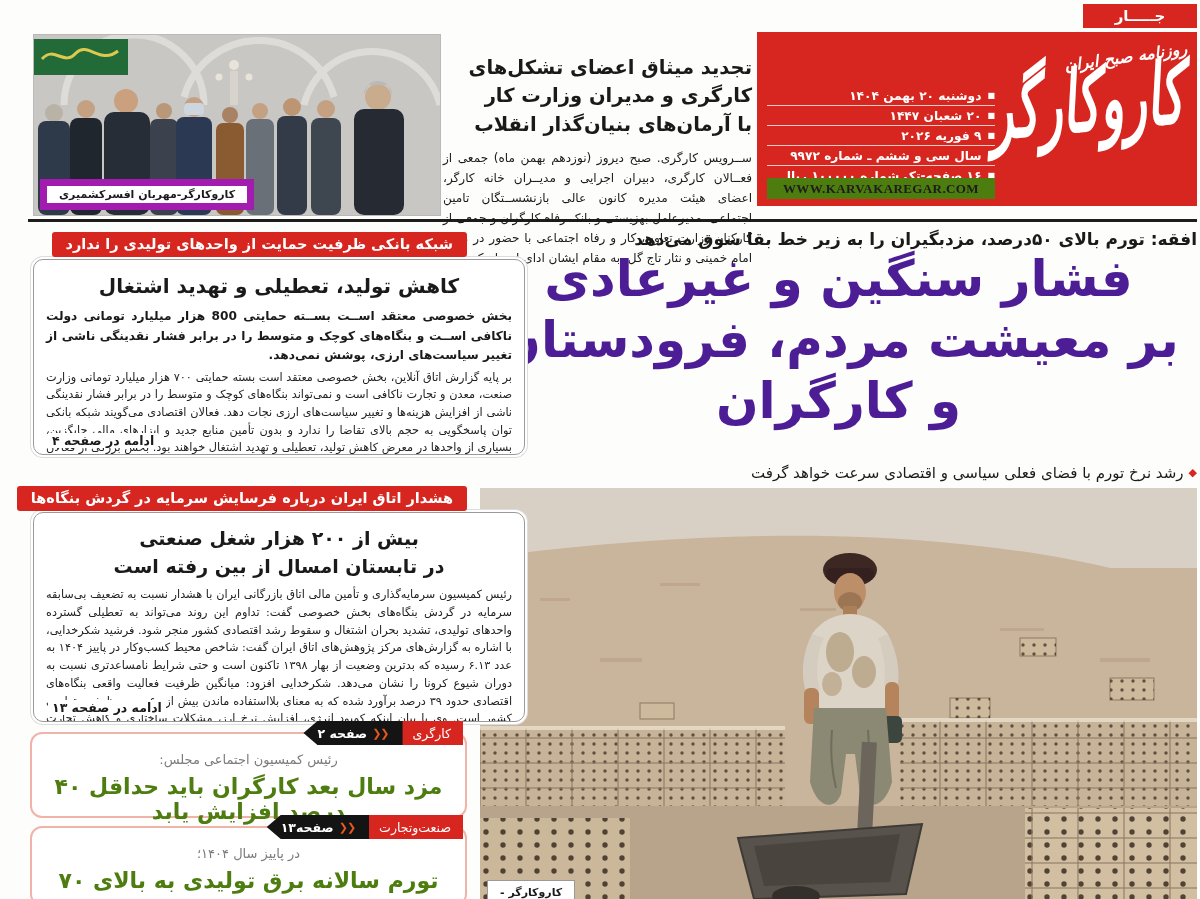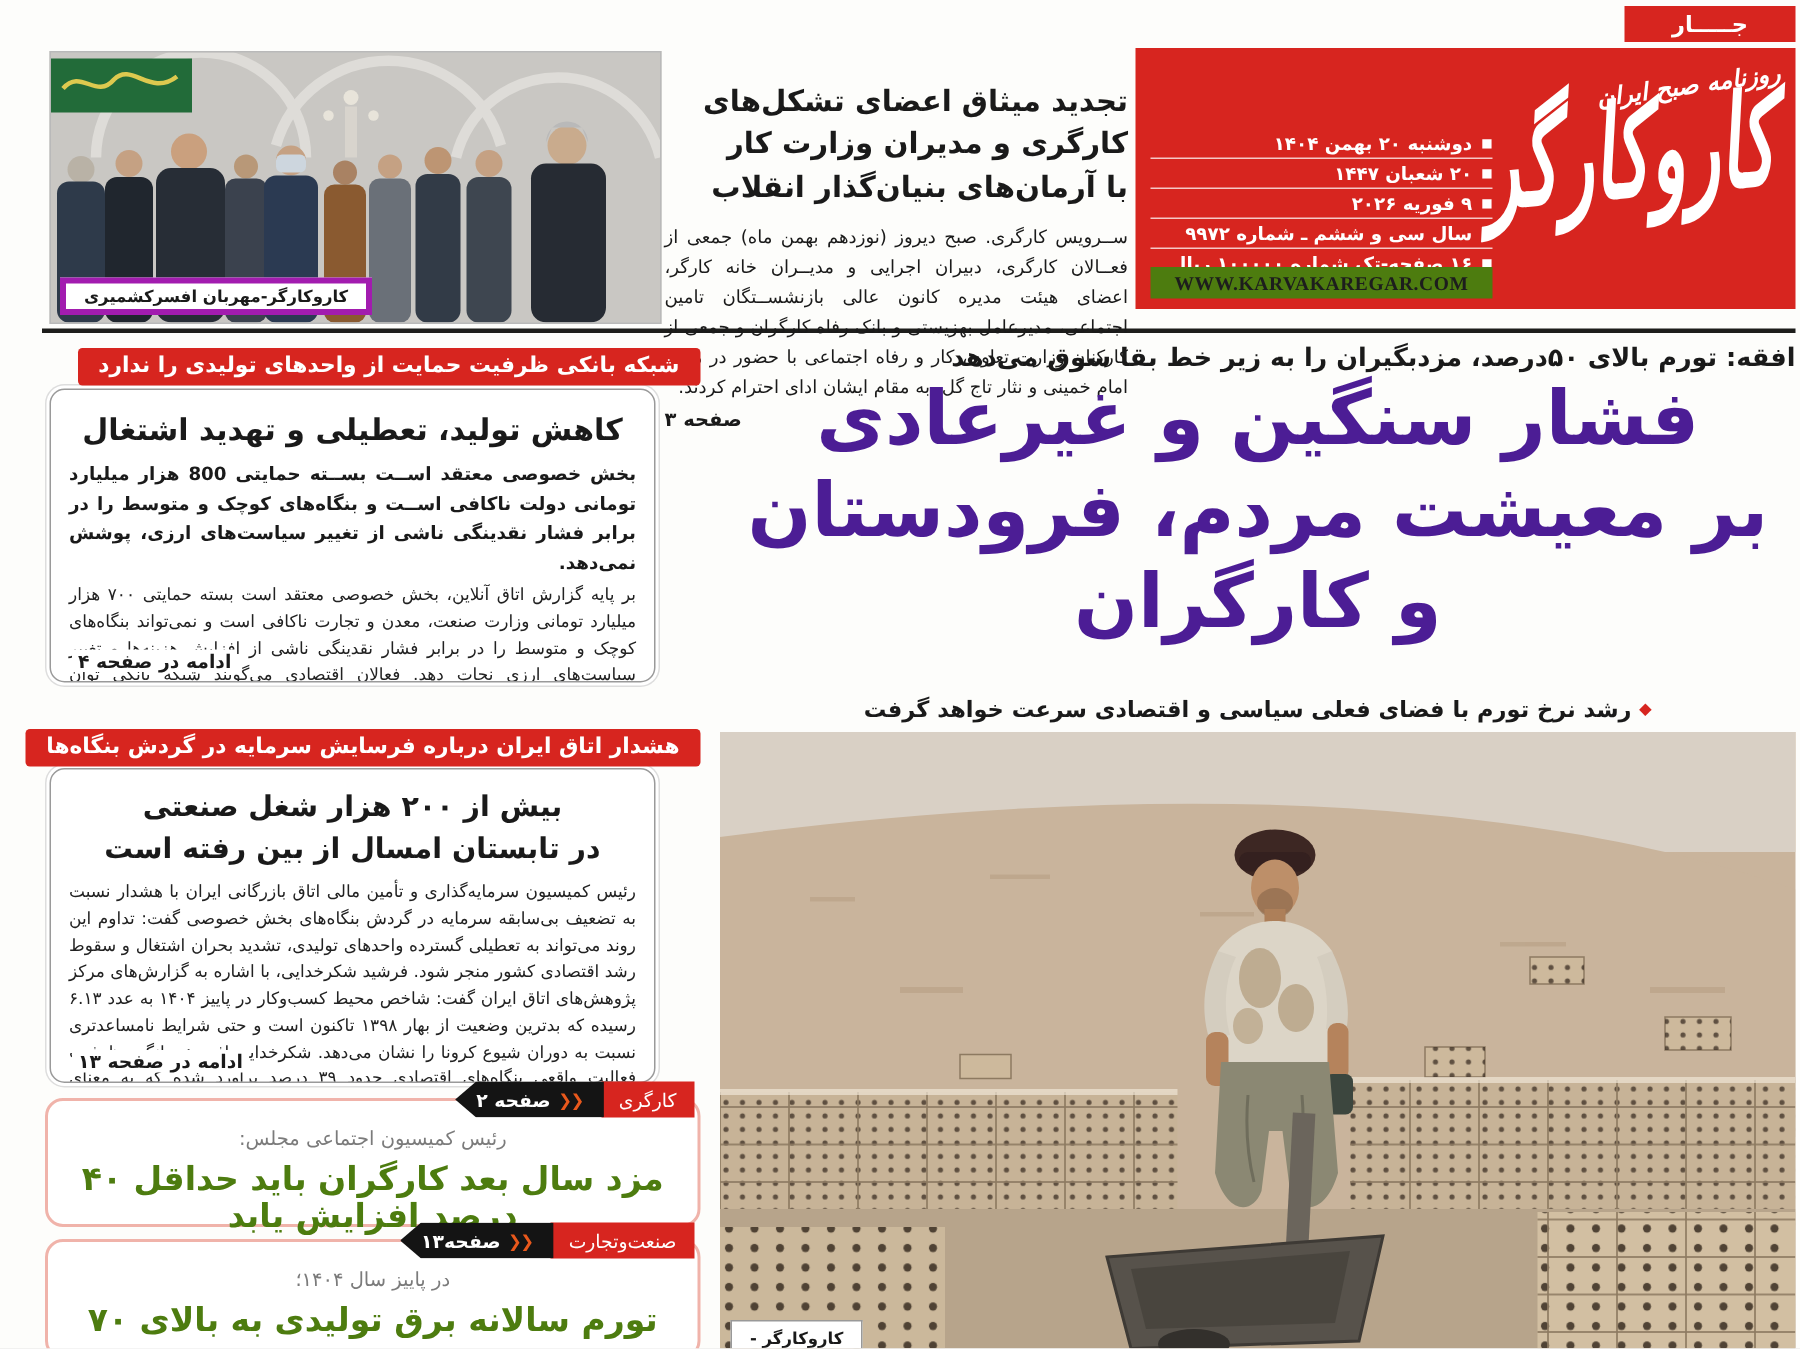--- a/index.html
+++ b/index.html
@@ -25,44 +25,44 @@
   .sq{font-size:8px;line-height:1;}
   .site-box{position:absolute;left:10px;bottom:7px;width:228px;height:21px;background:#4d7c0f;color:#1d1d1d;
     display:flex;align-items:center;justify-content:center;font-family:"Liberation Serif","DejaVu Serif",serif;
     font-weight:bold;font-size:13px;letter-spacing:.4px;}
 
   
   .main-rule{left:28px;top:219px;width:1169px;height:3px;background:#1d1d1b;}
 
   
   .shrine-photo{left:33px;top:34px;width:406px;height:180px;border:1px solid #b9b9b9;overflow:hidden;background:#c9c7c3;}
-  .credit{position:absolute;left:6px;bottom:5px;background:#fff;border:4px solid #a21caf;padding:2px 12px;
+  .credit{position:absolute;left:6px;bottom:5px;background:#fff;border:7px solid #a21caf;padding:2px 12px;
     font-size:11px;font-weight:bold;direction:rtl;}
   .ts-wrap{left:443px;top:54px;width:309px;direction:rtl;}
   .ts-head{font-size:19.5px;font-weight:bold;text-align:right;line-height:1.45;}
   .ts-body{margin-top:9px;font-size:12.1px;line-height:1.66;text-align:justify;}
   .ts-page{margin-top:5px;font-size:13px;font-weight:bold;text-align:left;}
 
   
   .lead-block{left:480px;top:229px;width:717px;direction:rtl;}
   .kicker{font-size:17px;font-weight:bold;text-align:right;}
   .huge{font-weight:900;text-align:center;font-size:50px;line-height:1.22;letter-spacing:-1px;color:#4c1d95;}
   .bullets{margin-top:12px;}
-  .bullet{direction:rtl;text-align:center;font-size:15px;font-weight:bold;line-height:1.55;margin-top:30px;}
+  .bullet{direction:rtl;text-align:right;font-size:15px;font-weight:normal;line-height:1.55;margin-top:30px;}
   .diamond{color:#d7251f;font-size:11px;margin-left:5px;vertical-align:2px;}
   .lead-page{margin-top:6px;font-size:12px;font-weight:bold;text-align:left;direction:rtl;}
 
   .brick-photo{left:480px;top:488px;width:717px;height:411px;overflow:hidden;background:#c9b49c;}
   .photo-cap{position:absolute;left:7px;bottom:0;background:#fff;border:1px solid #999;border-bottom:none;
     padding:5px 12px 0;height:13px;overflow:hidden;font-size:11px;font-weight:bold;direction:rtl;}
 
   
   .banner{position:absolute;right:733px;background:#d7251f;color:#fff;font-weight:bold;font-size:14.5px;
     padding:4px 14px 5px;border-radius:3px;direction:rtl;white-space:nowrap;z-index:2;}
-  .art-box{position:absolute;left:33px;width:404px;border:1px solid #9a9a9a;border-radius:10px;background:#fff;
+  .art-box{position:absolute;left:33px;width:492px;border:1px solid #9a9a9a;border-radius:10px;background:#fff;
     box-shadow:0 0 0 2px #fff,0 0 0 3px #ddd;overflow:hidden;direction:rtl;padding:12px 12px 20px;box-sizing:border-box;}
   .a-head{font-size:20px;font-weight:bold;text-align:center;line-height:1.45;}
   .a-lead{margin-top:6px;font-size:12.2px;font-weight:bold;text-align:justify;line-height:1.6;}
   .a-body{margin-top:3px;font-size:11.3px;text-align:justify;line-height:1.57;color:#222;}
   .a-cont{position:absolute;left:14px;bottom:6px;font-size:12.5px;font-weight:bold;background:#fff;padding:0 4px;}
 
   
   .teaser{position:absolute;left:30px;width:437px;border:2px solid #f0b3aa;border-radius:12px;background:#fff;
     direction:rtl;box-sizing:border-box;}
   .tag-row{position:absolute;top:-13px;right:2px;display:flex;height:24px;z-index:2;}

